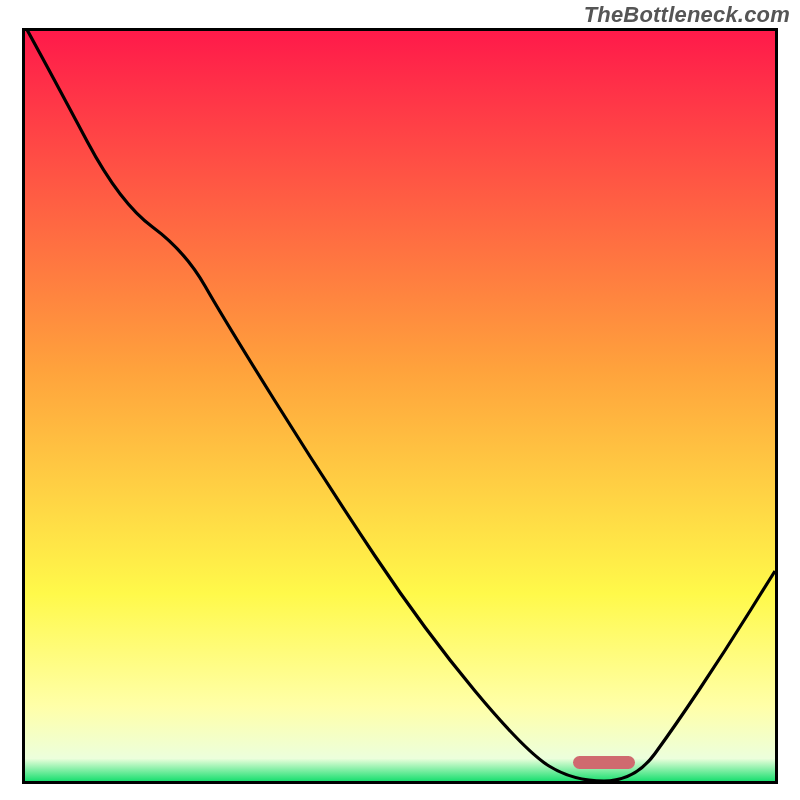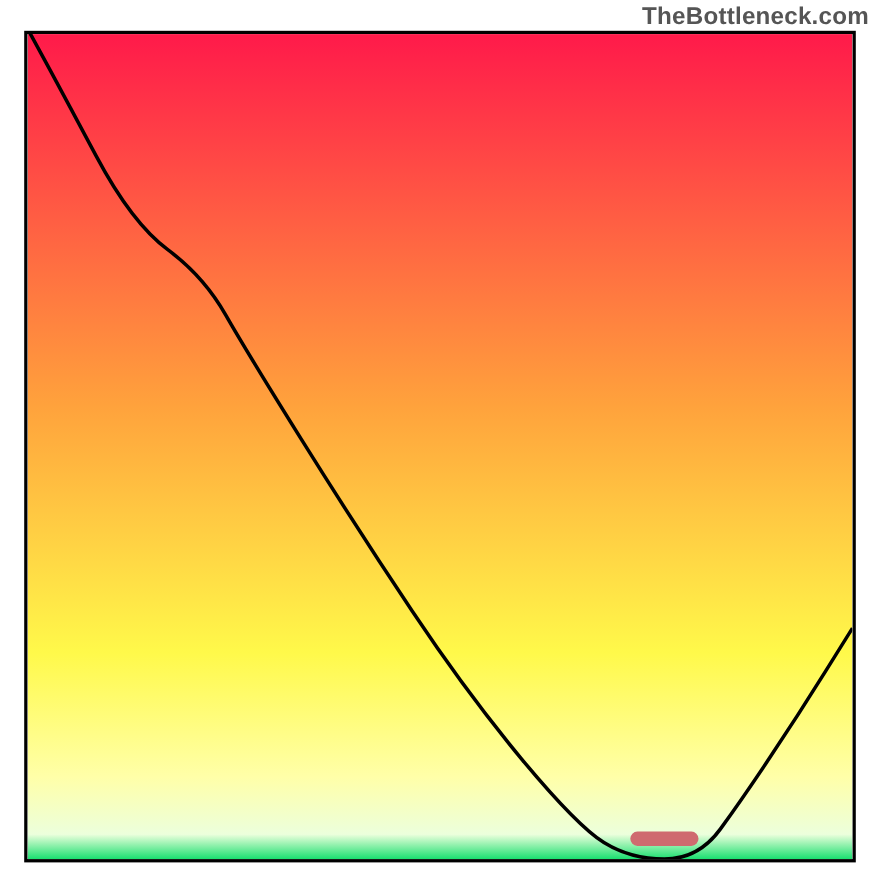--- a/index.html
+++ b/index.html
@@ -8,20 +8,21 @@
     width: 800px;
     height: 800px;
     background: #ffffff;
     overflow: hidden;
     font-family: Arial, Helvetica, sans-serif;
   }
   .container {
     position: relative;
     width: 800px;
     height: 564px;
+    font-style: italic;
   }
   .watermark {
     position: absolute;
     top: 2px;
     right: 10px;
     font-size: 22px;
     font-weight: 600;
     color: #555555;
     letter-spacing: 0.2px;
   }

